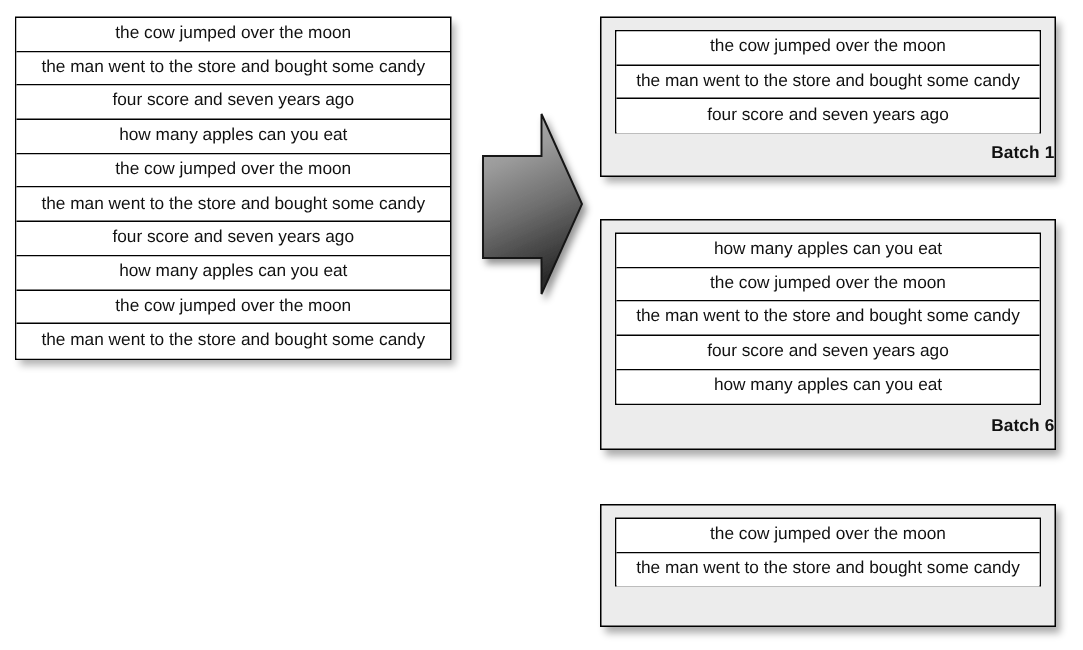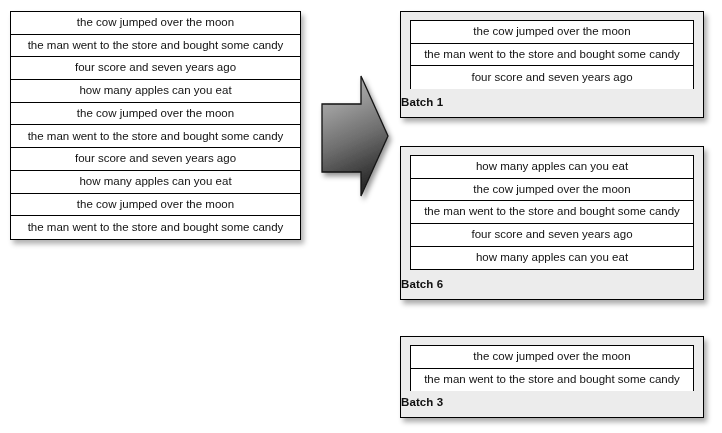--- a/index.html
+++ b/index.html
@@ -73,21 +73,21 @@
     width: auto;
   }
   .batch-panel .row {
     height: 22.7px;
   }
   .batch-label {
     position: absolute;
     left: 0;
     right: 0;
     bottom: 9px;
-    text-align: left;
+    text-align: right;
     font-size: 11.5px;
     font-weight: bold;
     color: #111111;
     letter-spacing: 0.1px;
   }
 
   #batch-1 {
     left: 400px;
     top: 11px;
     width: 304px;
@@ -178,16 +178,15 @@
         <div class="row">how many apples can you eat</div>
       </div>
     <div class="batch-label">Batch 6</div>
   </div>
 
   <div id="batch-3" class="batch-panel">
     <div class="row-table">
         <div class="row">the cow jumped over the moon</div>
         <div class="row">the man went to the store and bought some candy</div>
       </div>
-    <div class="batch-label">Batch 3</div>
   </div>
 
 </div>
 
 </body></html>

